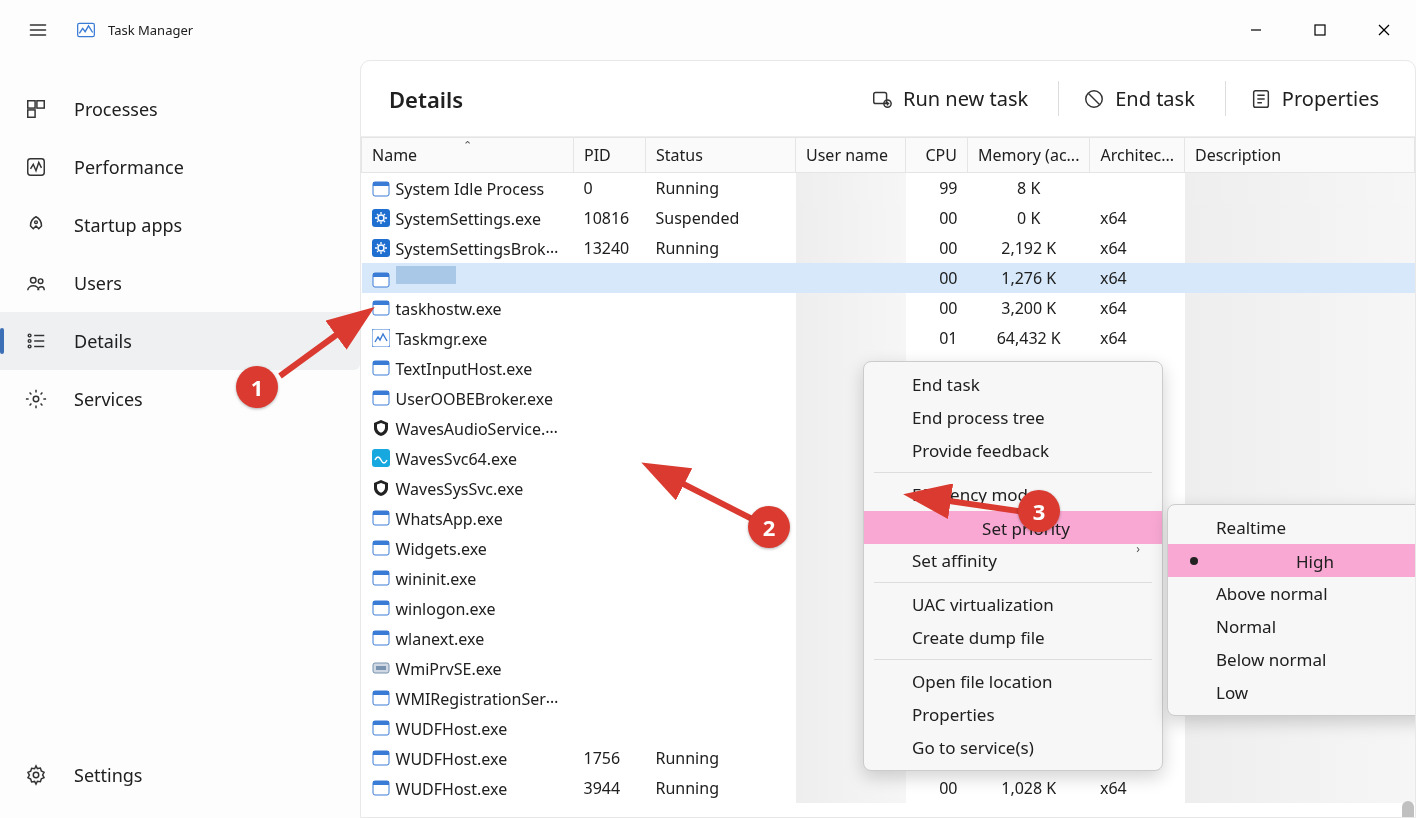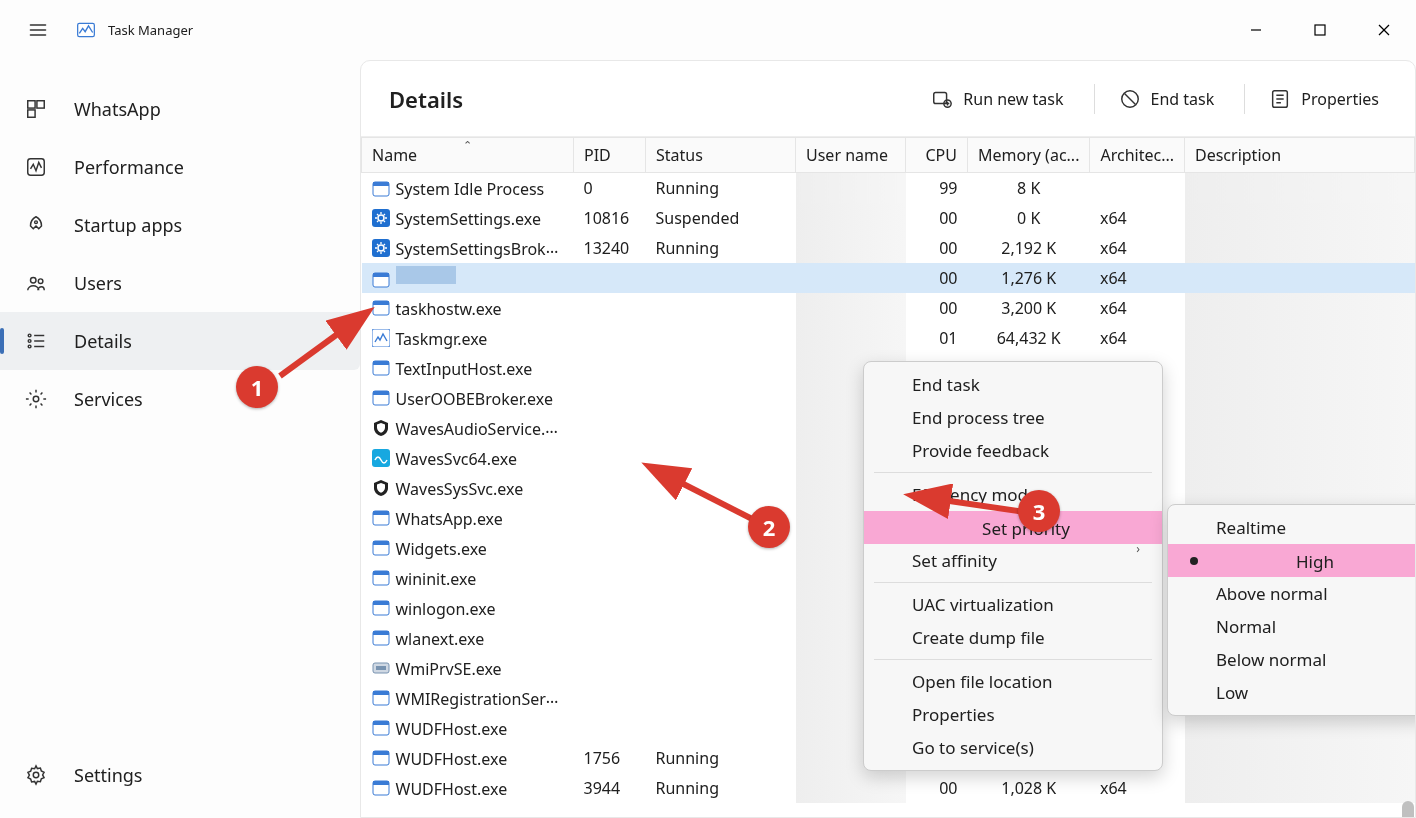--- a/index.html
+++ b/index.html
@@ -105,21 +105,21 @@
   }
   .header-actions {
     margin-left:auto;
     display:flex;
     align-items:center;
     gap:22px;
   }
   .header-btn {
     display:flex; align-items:center;
     gap:10px;
-    font-size:16px;
+    font-size:20px;
     padding:4px 8px;
     border-left:1px solid #ddd;
     padding-left:24px;
   }
   .header-btn:first-child { border-left:none; padding-left:0;}
   .header-btn .hicon { width:22px; height:22px; display:flex; align-items:center; justify-content:center;}
   .hicon svg { width:22px; height:22px; stroke:#333; stroke-width:1.6; fill:none;}
 
   .table-wrap {
     flex:1;
@@ -287,21 +287,21 @@
   <div class="sidebar">
     <div class="nav-items">
       <div class="nav-item">
         <span class="nav-icon">
             <svg viewBox="0 0 24 24">
               <rect x="3" y="3" width="8" height="8"></rect>
               <rect x="13" y="3" width="8" height="8"></rect>
               <rect x="3" y="13" width="8" height="8"></rect>
             </svg>
           </span>
-        <span>WhatsApp</span>
+        <span>Processes</span>
       </div>
       <div class="nav-item">
         <span class="nav-icon">
             <svg viewBox="0 0 24 24">
               <rect x="3" y="3" width="18" height="18" rx="3"></rect>
               <path d="M6 14 L9 9 L12 16 L15 7 L18 13"></path>
             </svg>
           </span>
         <span>Performance</span>
       </div>

